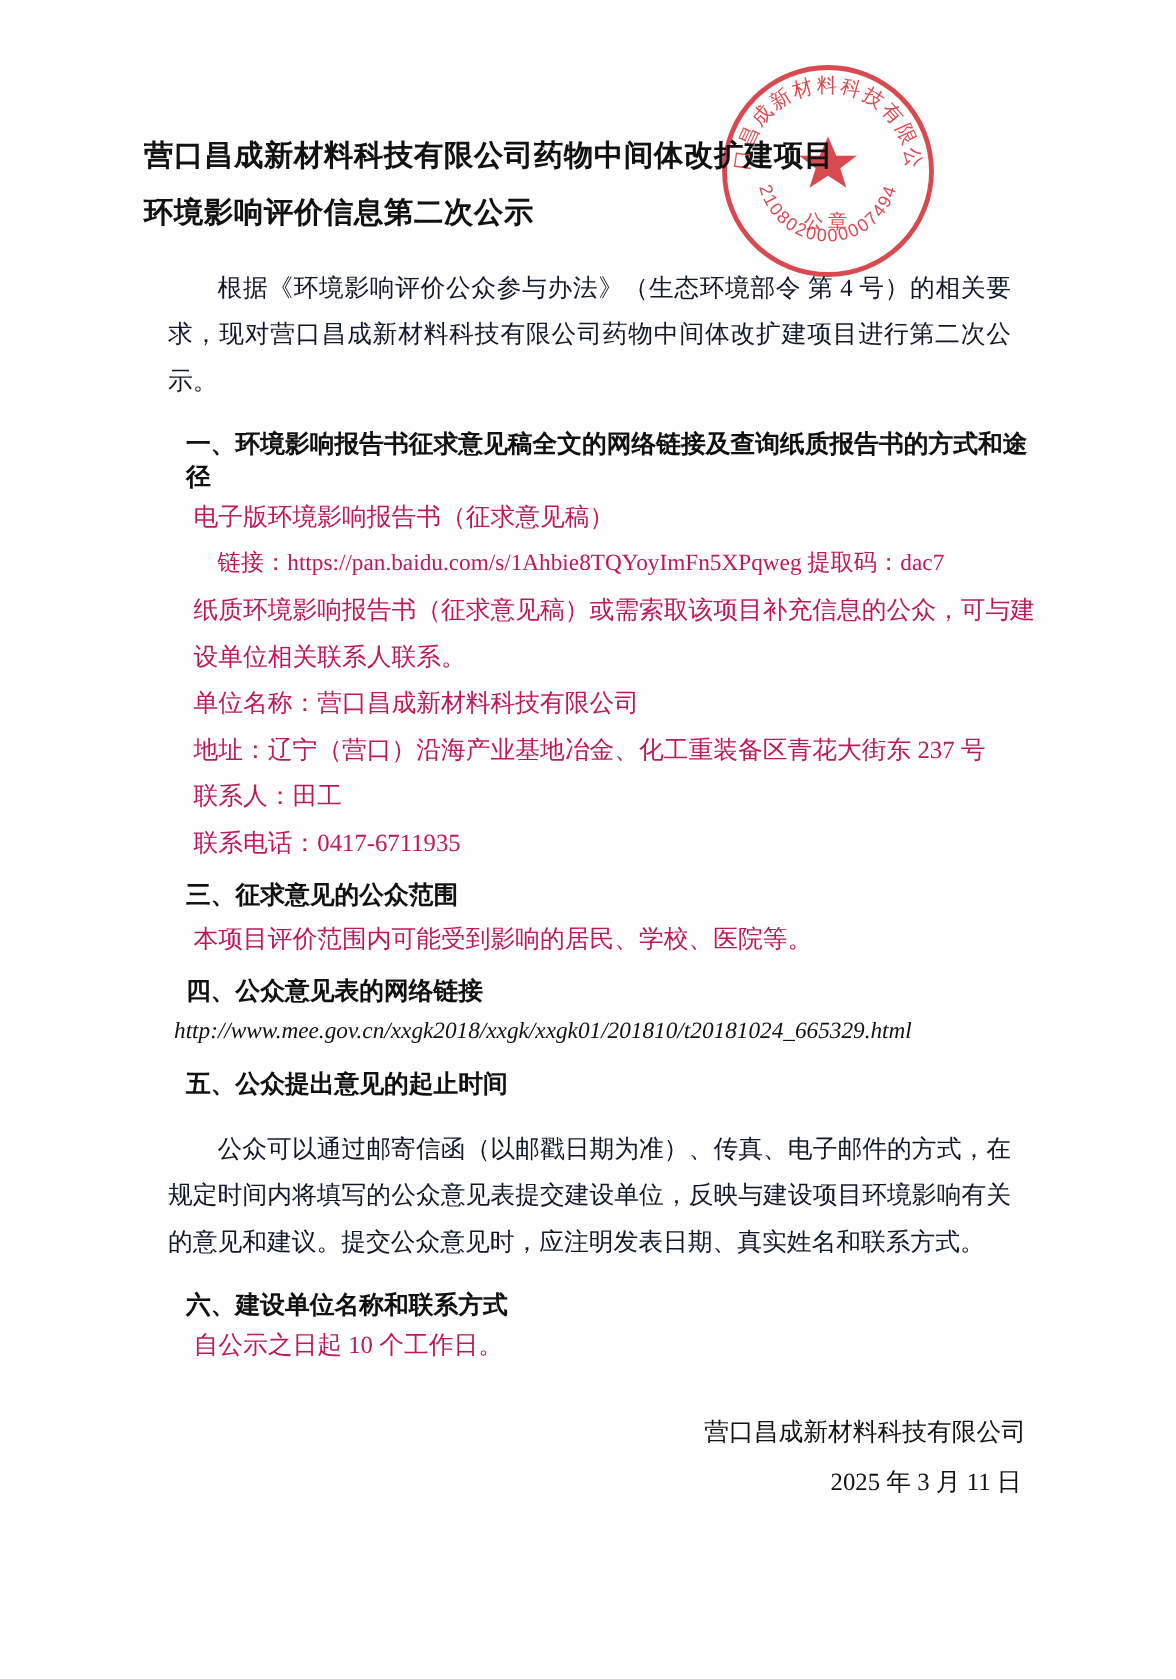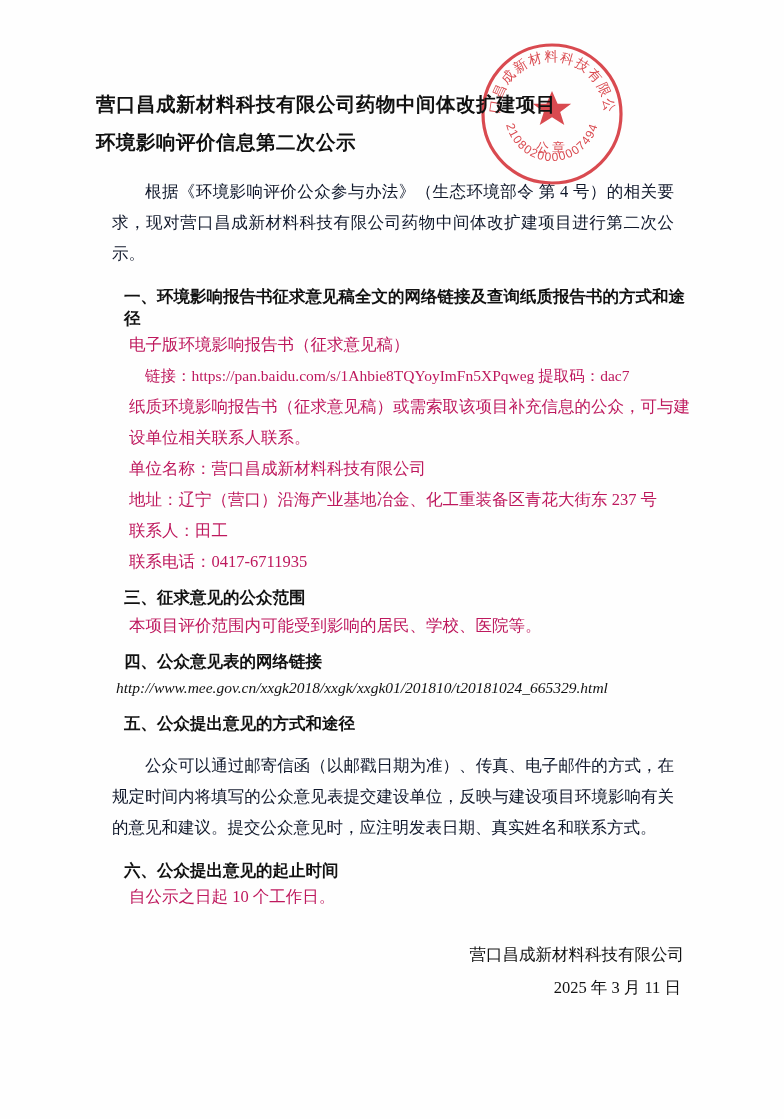--- a/index.html
+++ b/index.html
@@ -159,24 +159,24 @@
       <p class="sub">地址：辽宁（营口）沿海产业基地冶金、化工重装备区青花大街东 237 号</p>
       <p class="sub">联系人：田工</p>
       <p class="sub">联系电话：0417-6711935</p>
 
       <p class="section-head">三、征求意见的公众范围</p>
       <p class="sub tight">本项目评价范围内可能受到影响的居民、学校、医院等。</p>
 
       <p class="section-head">四、公众意见表的网络链接</p>
       <p class="url-line">http://www.mee.gov.cn/xxgk2018/xxgk/xxgk01/201810/t20181024_665329.html</p>
 
-      <p class="section-head">五、公众提出意见的方式和途径</p>
+      <p class="section-head">五、公众提出意见的起止时间</p>
       <p class="body-par indent2" style="padding-left:0">公众可以通过邮寄信函（以邮戳日期为准）、传真、电子邮件的方式，在规定时间内将填写的公众意见表提交建设单位，反映与建设项目环境影响有关的意见和建议。提交公众意见时，应注明发表日期、真实姓名和联系方式。</p>
 
-      <p class="section-head">六、公众提出意见的起止时间</p>
+      <p class="section-head">六、建设单位名称和联系方式</p>
       <p class="sub">自公示之日起 10 个工作日。</p>
 
       <div class="sign">
         <div>营口昌成新材料科技有限公司</div>
         <div class="date">2025 年 3 月 11 日</div>
       </div>
 
     </div>
   </div>
 </div>

